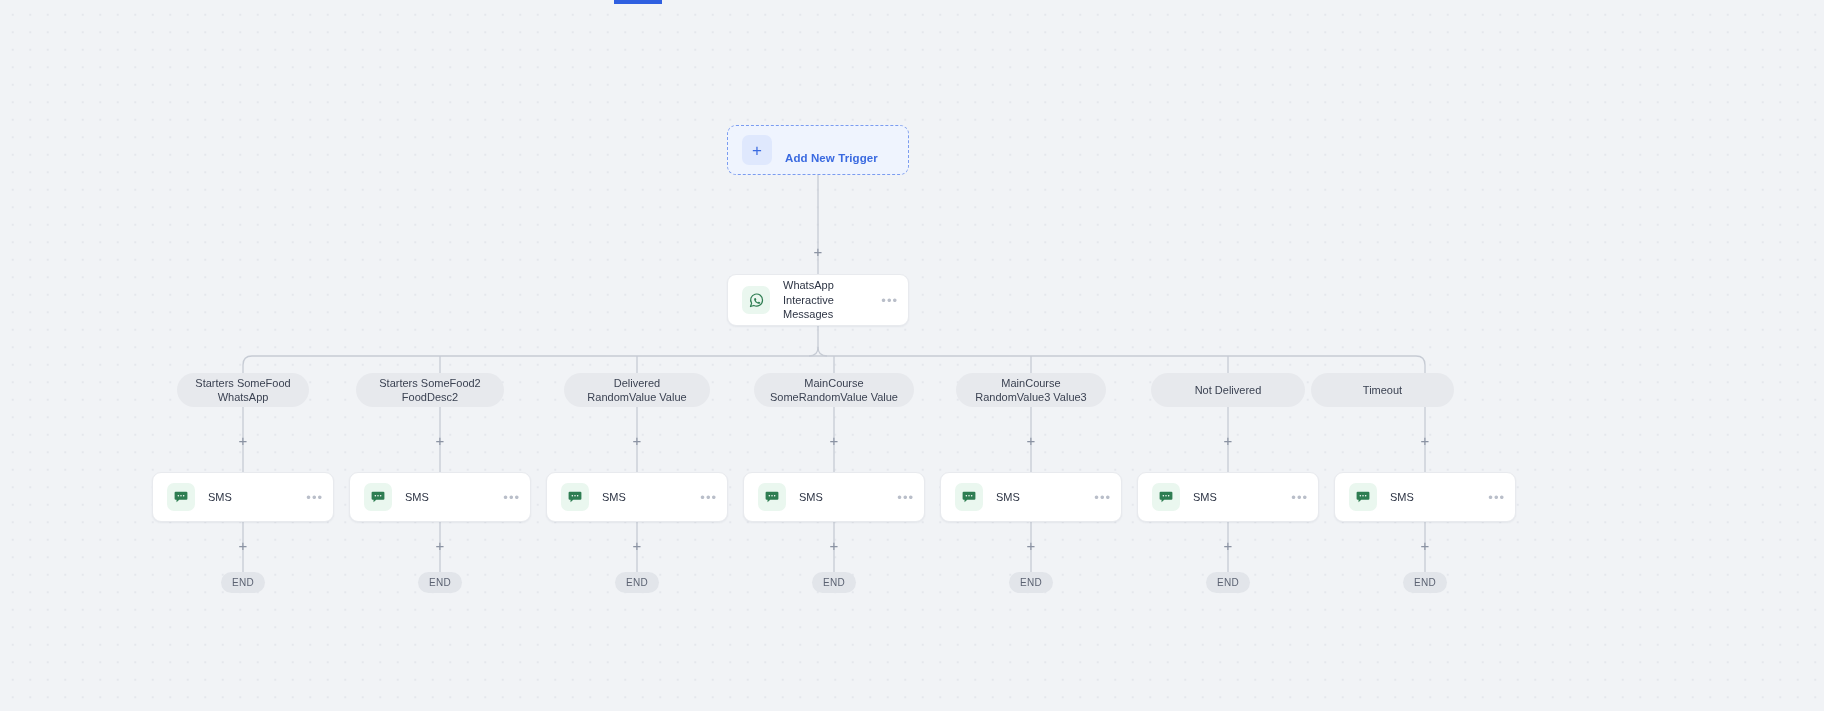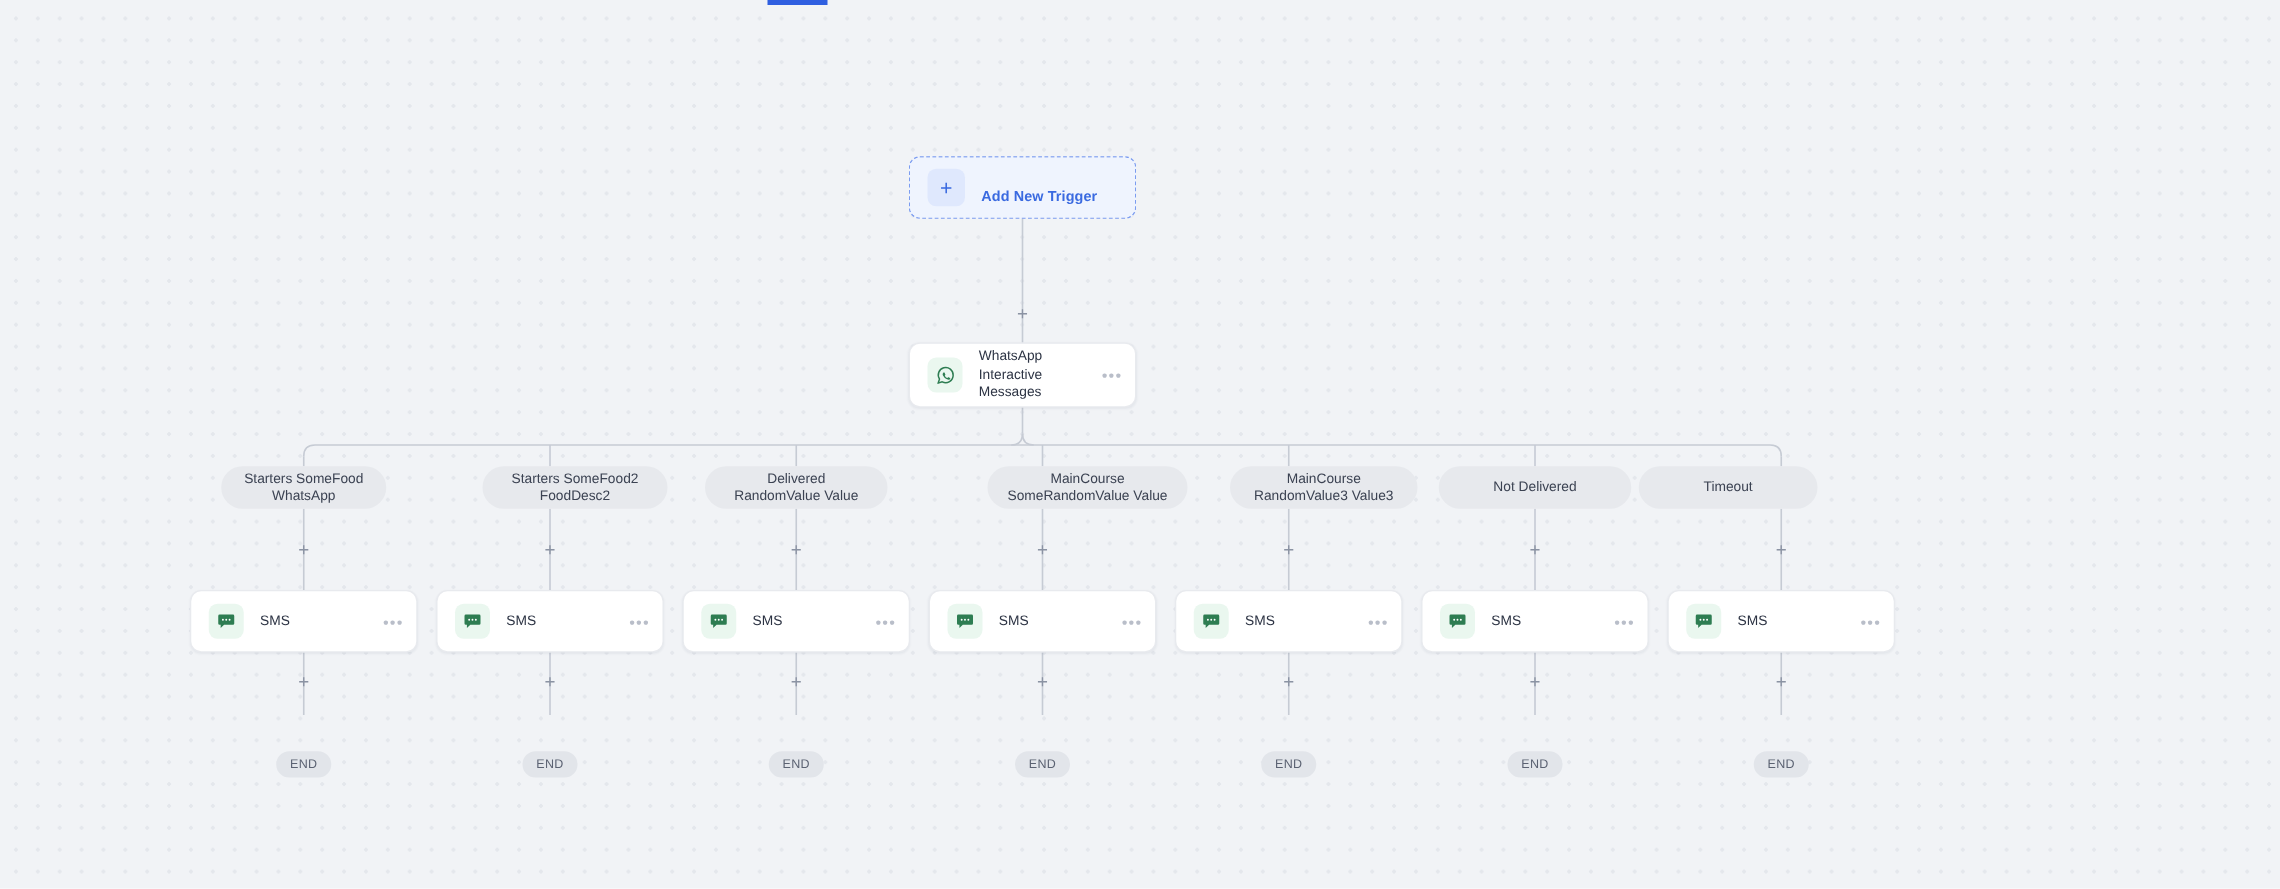--- a/index.html
+++ b/index.html
@@ -156,21 +156,20 @@
     top: 572px;
     width: 44px;
     height: 21px;
     border-radius: 11px;
     background: #e2e5ea;
     display: flex; align-items: center; justify-content: center;
     font-size: 10px;
     color: #5b6272;
     letter-spacing: .3px;
     z-index: 4;
-    margin-top: 29px;
   }
 </style>
 </head>
 <body>
 
 <div id="canvas">
 
   <div id="tab-indicator"></div>
 
   <svg id="edges" viewBox="0 0 1824 711" xmlns="http://www.w3.org/2000/svg">
@@ -235,21 +234,21 @@
             <circle cx="8" cy="10.2" r="1.15" fill="#ffffff"></circle>
             <circle cx="12" cy="10.2" r="1.15" fill="#ffffff"></circle>
             <circle cx="16" cy="10.2" r="1.15" fill="#ffffff"></circle>
           </svg>
         </span>
         <span class="card-label">SMS</span>
         <span class="dots">•••</span>
       </div>
       <div class="plus" style="left: 236px; top: 539px;">+</div>
       <div class="end-pill" style="left: 221px;">END</div>
-      <div class="branch-pill" style="left: 386px; width: 148px;">Starters SomeFood2 FoodDesc2</div>
+      <div class="branch-pill" style="left: 356px; width: 148px;">Starters SomeFood2 FoodDesc2</div>
       <div class="plus" style="left: 433px; top: 434px;">+</div>
       <div class="card sms-node" style="left: 349px;">
         <span class="icon-tile">
           <svg width="16" height="16" viewBox="0 0 24 24">
             <path d="M4 4h16a1.6 1.6 0 0 1 1.6 1.6v9.1A1.6 1.6 0 0 1 20 16.3H9.4L5.3 20v-3.7H4a1.6 1.6 0 0 1-1.6-1.6V5.6A1.6 1.6 0 0 1 4 4z" fill="#2e7d52"></path>
             <circle cx="8" cy="10.2" r="1.15" fill="#ffffff"></circle>
             <circle cx="12" cy="10.2" r="1.15" fill="#ffffff"></circle>
             <circle cx="16" cy="10.2" r="1.15" fill="#ffffff"></circle>
           </svg>
         </span>
@@ -267,37 +266,37 @@
             <circle cx="8" cy="10.2" r="1.15" fill="#ffffff"></circle>
             <circle cx="12" cy="10.2" r="1.15" fill="#ffffff"></circle>
             <circle cx="16" cy="10.2" r="1.15" fill="#ffffff"></circle>
           </svg>
         </span>
         <span class="card-label">SMS</span>
         <span class="dots">•••</span>
       </div>
       <div class="plus" style="left: 630px; top: 539px;">+</div>
       <div class="end-pill" style="left: 615px;">END</div>
-      <div class="branch-pill" style="left: 790px; width: 160px;">MainCourse SomeRandomValue Value</div>
+      <div class="branch-pill" style="left: 754px; width: 160px;">MainCourse SomeRandomValue Value</div>
       <div class="plus" style="left: 827px; top: 434px;">+</div>
       <div class="card sms-node" style="left: 743px;">
         <span class="icon-tile">
           <svg width="16" height="16" viewBox="0 0 24 24">
             <path d="M4 4h16a1.6 1.6 0 0 1 1.6 1.6v9.1A1.6 1.6 0 0 1 20 16.3H9.4L5.3 20v-3.7H4a1.6 1.6 0 0 1-1.6-1.6V5.6A1.6 1.6 0 0 1 4 4z" fill="#2e7d52"></path>
             <circle cx="8" cy="10.2" r="1.15" fill="#ffffff"></circle>
             <circle cx="12" cy="10.2" r="1.15" fill="#ffffff"></circle>
             <circle cx="16" cy="10.2" r="1.15" fill="#ffffff"></circle>
           </svg>
         </span>
         <span class="card-label">SMS</span>
         <span class="dots">•••</span>
       </div>
       <div class="plus" style="left: 827px; top: 539px;">+</div>
       <div class="end-pill" style="left: 812px;">END</div>
-      <div class="branch-pill" style="left: 984px; width: 150px;">MainCourse RandomValue3 Value3</div>
+      <div class="branch-pill" style="left: 956px; width: 150px;">MainCourse RandomValue3 Value3</div>
       <div class="plus" style="left: 1024px; top: 434px;">+</div>
       <div class="card sms-node" style="left: 940px;">
         <span class="icon-tile">
           <svg width="16" height="16" viewBox="0 0 24 24">
             <path d="M4 4h16a1.6 1.6 0 0 1 1.6 1.6v9.1A1.6 1.6 0 0 1 20 16.3H9.4L5.3 20v-3.7H4a1.6 1.6 0 0 1-1.6-1.6V5.6A1.6 1.6 0 0 1 4 4z" fill="#2e7d52"></path>
             <circle cx="8" cy="10.2" r="1.15" fill="#ffffff"></circle>
             <circle cx="12" cy="10.2" r="1.15" fill="#ffffff"></circle>
             <circle cx="16" cy="10.2" r="1.15" fill="#ffffff"></circle>
           </svg>
         </span>

